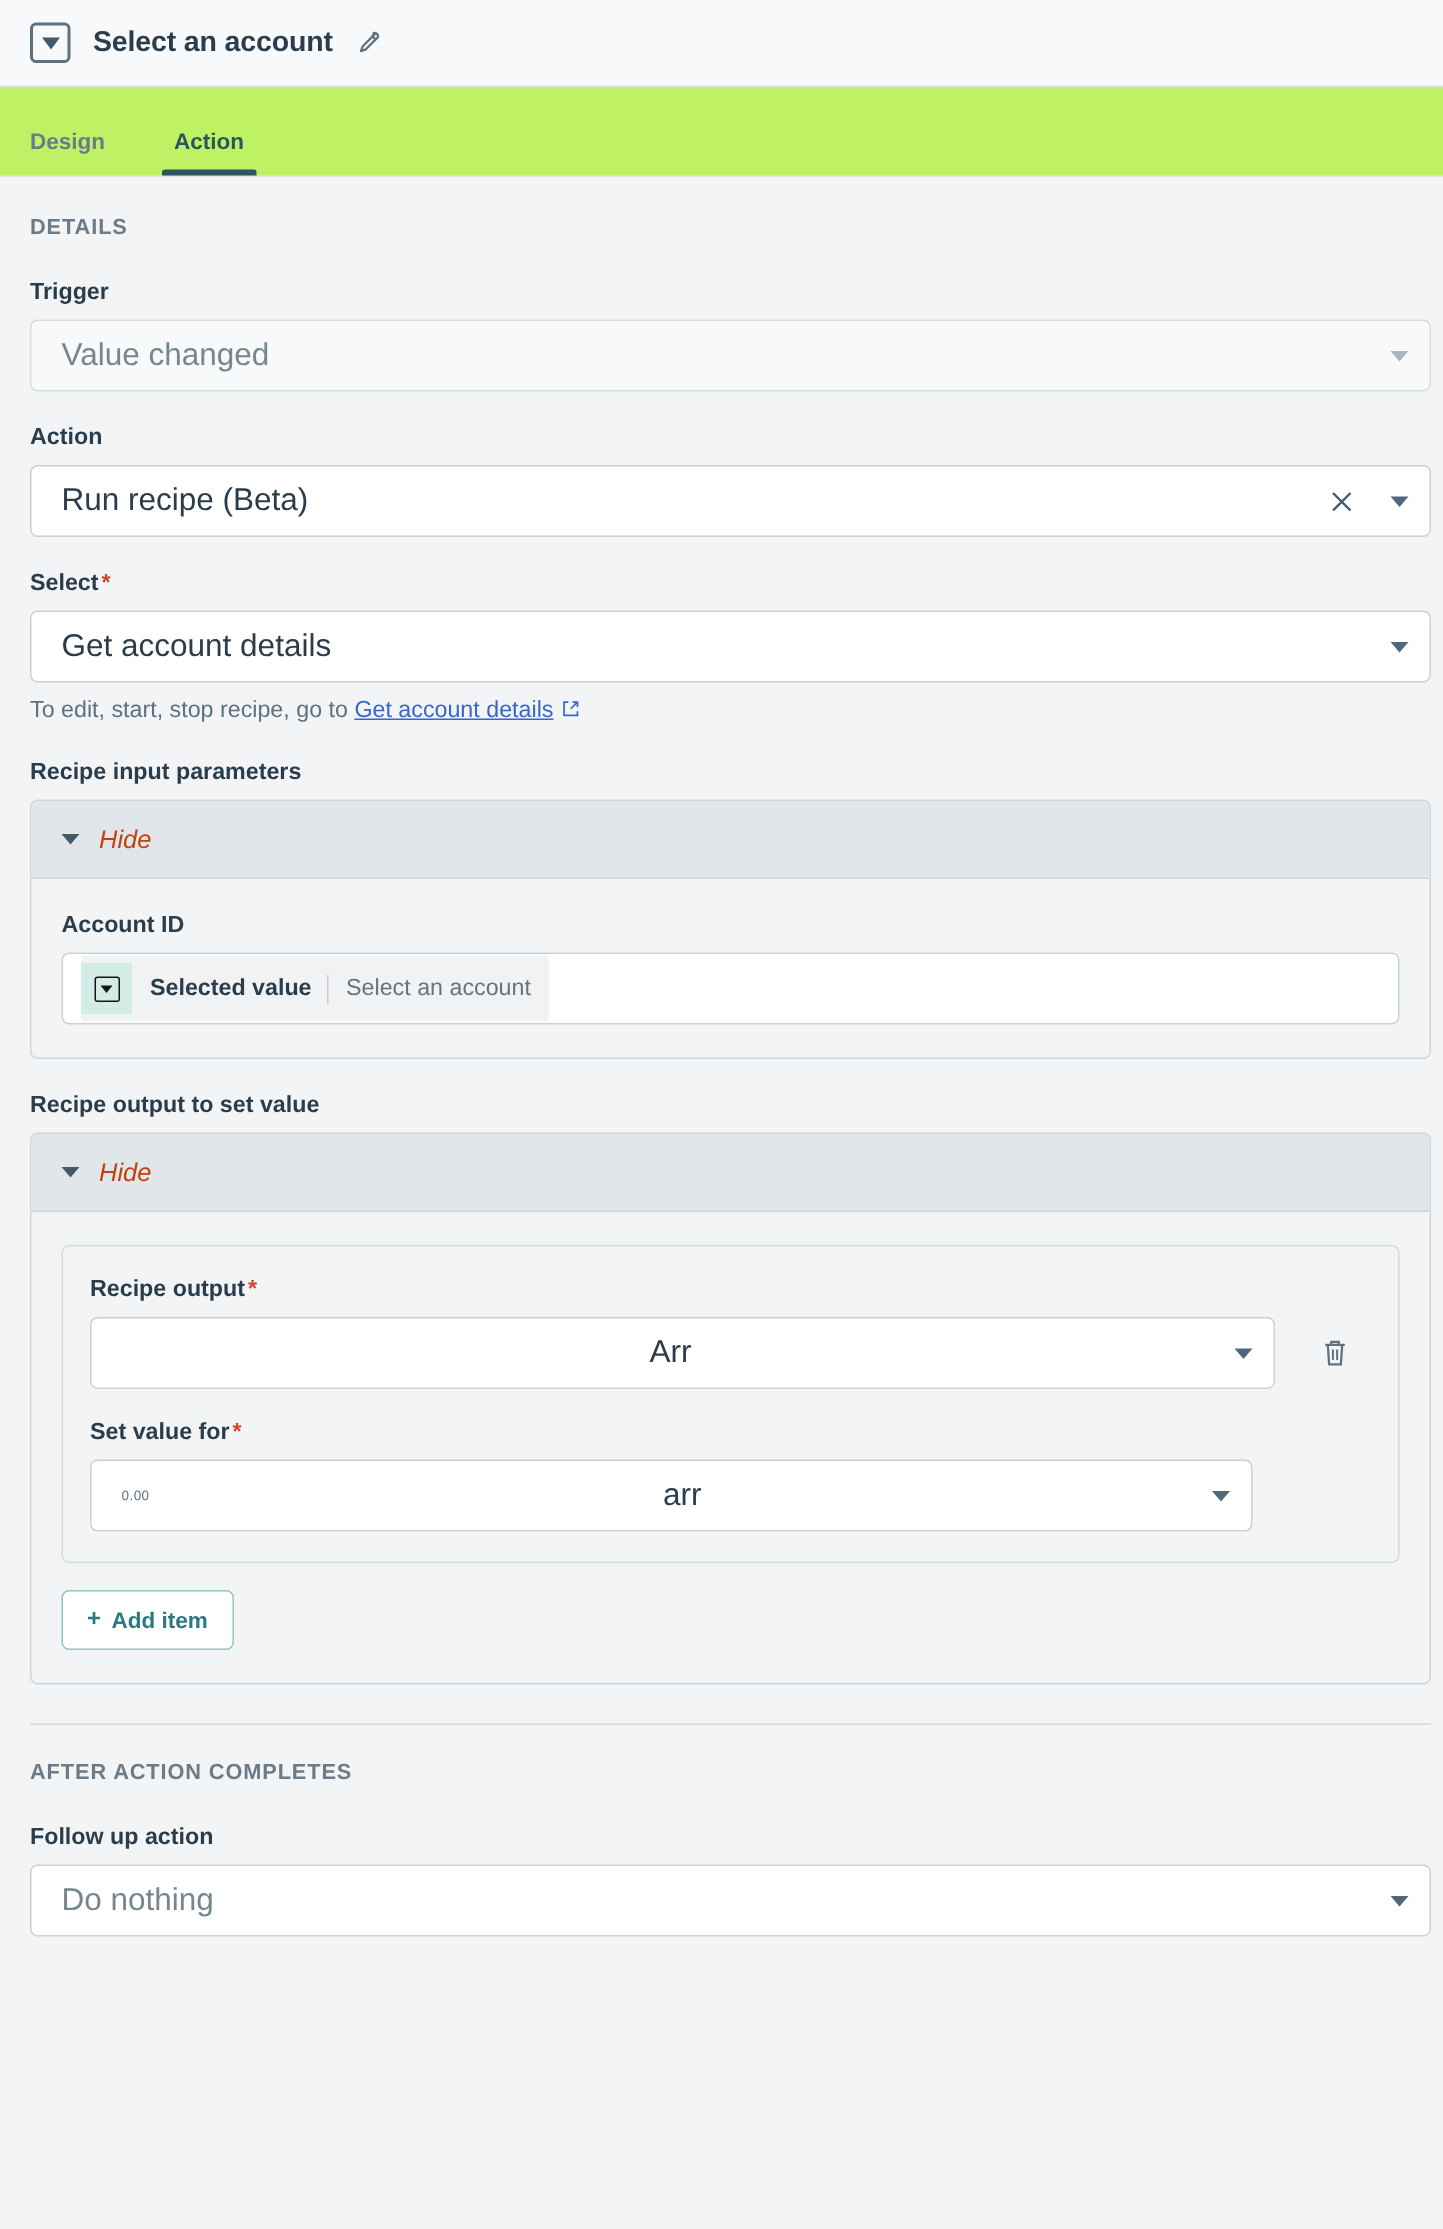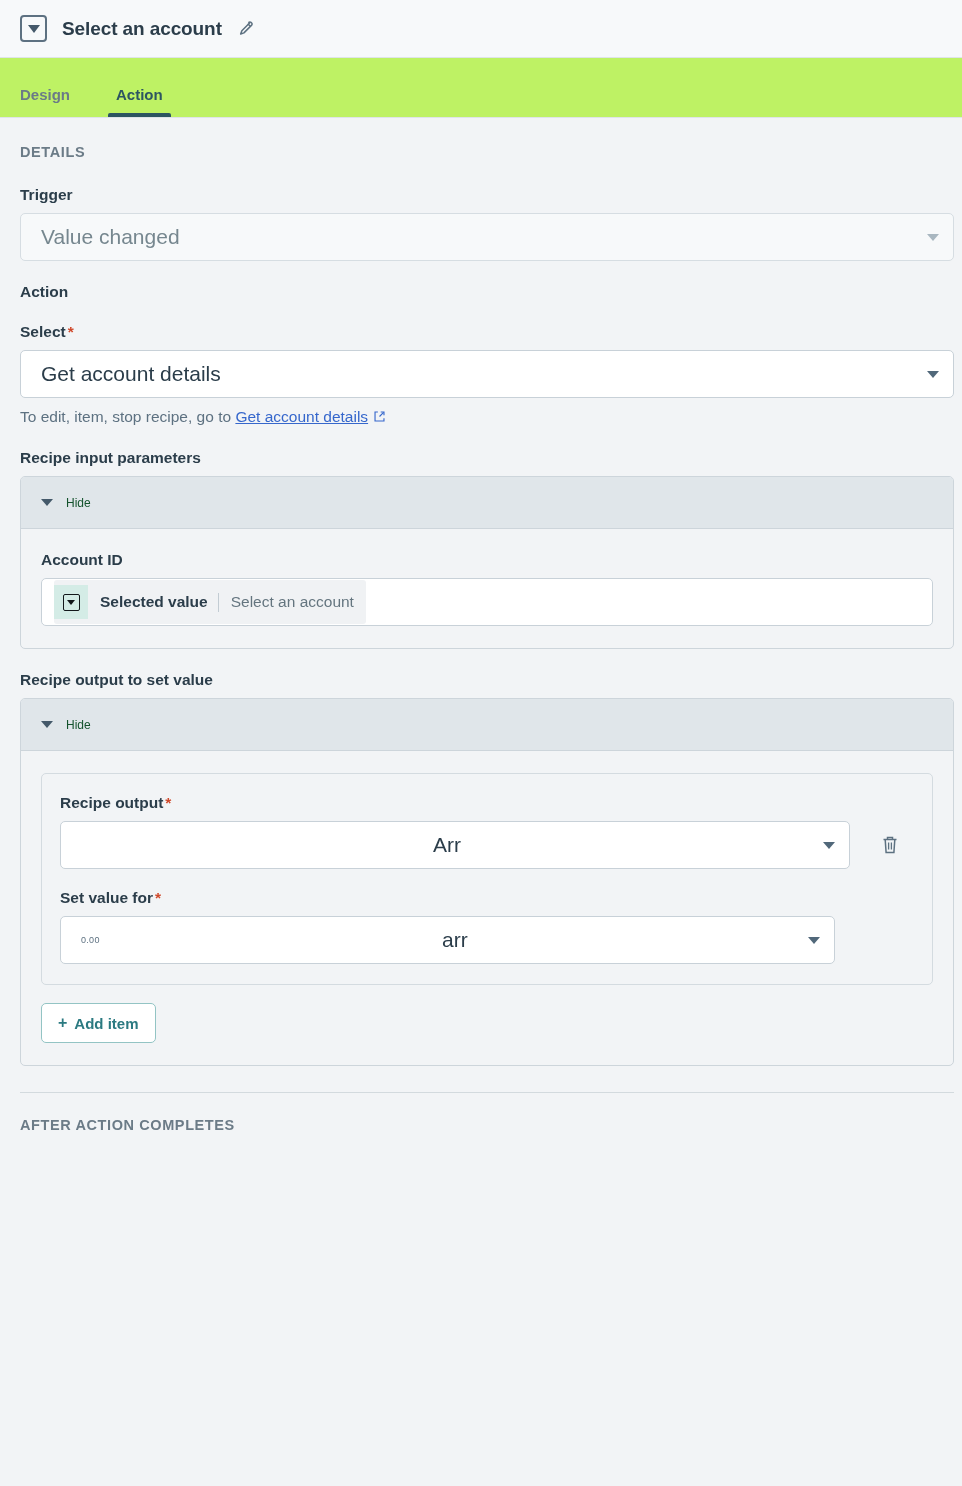--- a/index.html
+++ b/index.html
@@ -178,22 +178,23 @@
     cursor: pointer;
   }
   .panel-head .caret {
     width: 0; height: 0;
     border-left: 6px solid transparent;
     border-right: 6px solid transparent;
     border-top: 7px solid #44596a;
     margin-right: 13px;
   }
   .panel-head .lbl {
-    font-size: 12px;
-    color: #14532d;
+    font-size: 17px;
+    color: #c2410c;
+    font-style: italic;
   }
   .panel-body { padding: 22px 20px 22px 20px; }
 
   
   .chip-field {
     min-height: 48px;
     border: 1px solid #c8d1d8;
     border-radius: 5px;
     background: #ffffff;
     display: flex;
@@ -313,32 +314,41 @@
   <div class="field-block">
     <div class="field-label">Trigger</div>
     <div class="select disabled muted">
       <span class="val">Value changed</span>
       <span class="chev light"></span>
     </div>
   </div>
 
   <div class="field-block">
     <div class="field-label">Action</div>
+    <div class="select">
+      <span class="val">Run recipe (Beta)</span>
+      <span class="clear-x">
+        <svg width="17" height="17" viewBox="0 0 16 16" aria-hidden="true">
+          <path d="M2.5 2.5l11 11M13.5 2.5l-11 11" stroke="#44596a" stroke-width="1.5"></path>
+        </svg>
+      </span>
+      <span class="chev"></span>
+    </div>
   </div>
 
   <div>
     <div class="field-label">
       <span>Select</span><span class="req">*</span>
     </div>
     <div class="select">
       <span class="val">Get account details</span>
       <span class="chev"></span>
     </div>
     <div class="helper">
-      <span>To edit, item, stop recipe, go to </span><a href="#">Get account details</a><span class="ext-icon"><svg width="13" height="13" viewBox="0 0 16 16" aria-hidden="true">
+      <span>To edit, start, stop recipe, go to </span><a href="#">Get account details</a><span class="ext-icon"><svg width="13" height="13" viewBox="0 0 16 16" aria-hidden="true">
             <path d="M6 2.5H2.5v11h11V10" fill="none" stroke="#3667cc" stroke-width="1.4"></path>
             <path d="M9.5 2.5h4v4" fill="none" stroke="#3667cc" stroke-width="1.4"></path>
             <path d="M13 3L8 8" stroke="#3667cc" stroke-width="1.4"></path>
           </svg></span>
     </div>
   </div>
 
   <div class="field-label">Recipe input parameters</div>
   <div class="panel">
     <div class="panel-head">
@@ -404,14 +414,21 @@
       <div class="add-item">
         <span class="plus">+</span>
         <span>Add item</span>
       </div>
     </div>
   </div>
 
   <div class="divider"></div>
 
   <div class="section-head">AFTER ACTION COMPLETES</div>
+  <div>
+    <div class="field-label">Follow up action</div>
+    <div class="select muted">
+      <span class="val">Do nothing</span>
+      <span class="chev"></span>
+    </div>
+  </div>
 
 </div>
 
 </body></html>

